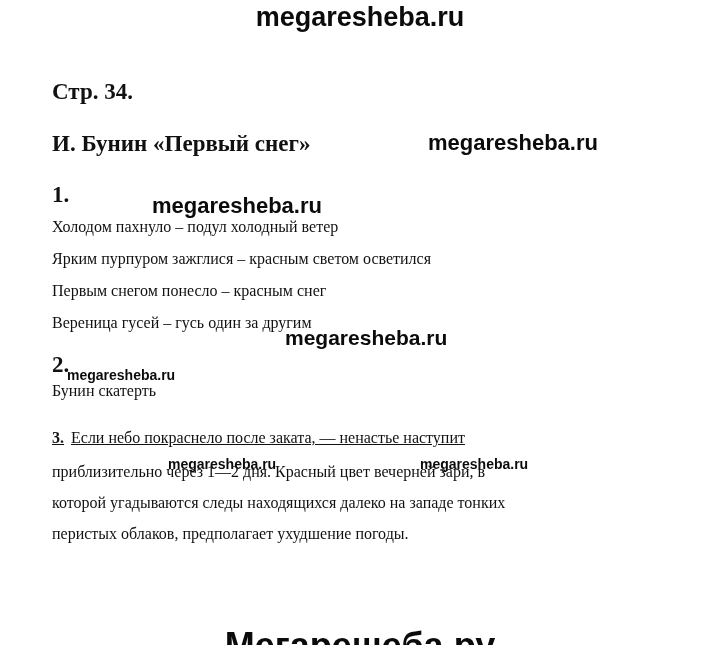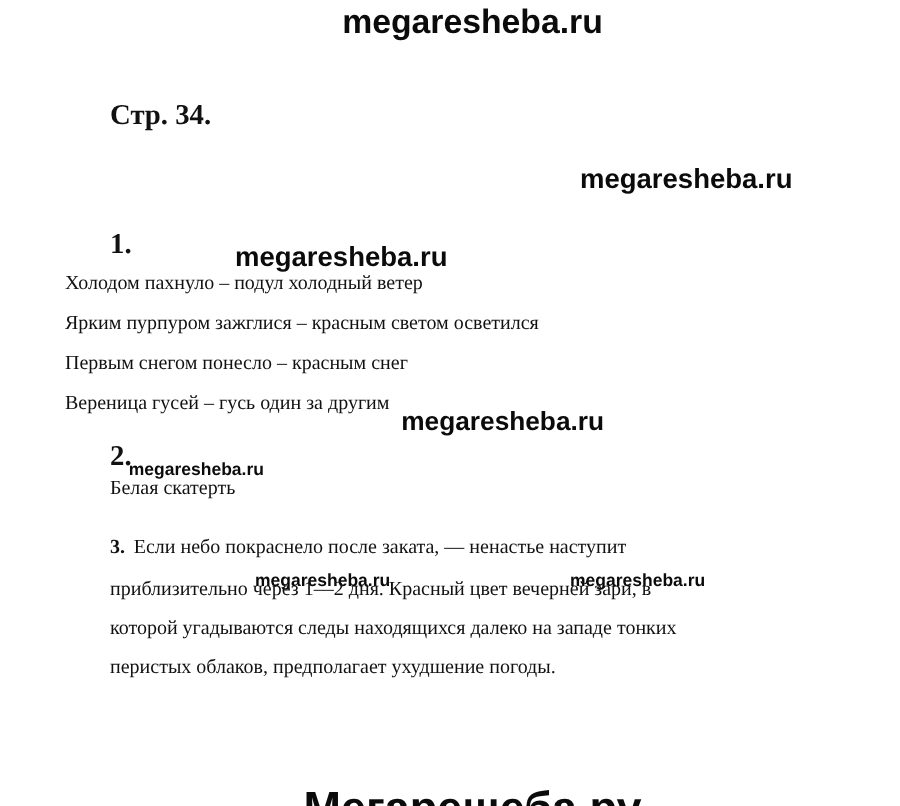--- a/index.html
+++ b/index.html
@@ -6,21 +6,21 @@
   html, body { background: #ffffff; }
   .page {
     position: relative;
     width: 720px;
     height: 645px;
     background: #ffffff;
     overflow: hidden;
     font-family: "Liberation Serif", serif;
     color: #111111;
   }
-  .abs { position: absolute; white-space: nowrap; padding-left: 36px; }
+  .abs { position: absolute; white-space: nowrap; }
 
   
   .wm {
     font-family: "Liberation Sans", sans-serif;
     font-weight: bold;
     color: #0b0b0b;
   }
   .wm-top    { left: 0; right: 0; top: 2px;  text-align: center; font-size: 27px; }
   .wm-title  { left: 428px; top: 130px; font-size: 22px; }
   .wm-q1     { left: 152px; top: 193px; font-size: 22px; }
@@ -44,52 +44,53 @@
   .stanza {
     position: absolute;
     left: 52px;
     top: 211px;
     line-height: 32px;
   }
   .stanza div { white-space: nowrap; }
   .sec2-answer { left: 52px; top: 382px; }
 
   .p3-line { left: 52px; }
-  .p3-l0 { top: 429px; }
+  .p3-l0 { top: 429px; text-decoration: underline; }
   .p3-l1 { top: 463px; }
   .p3-l2 { top: 494px; }
   .p3-l3 { top: 525px; }
   .p3-num { font-weight: bold; margin-right: 7px; }
 </style>
 </head>
 <body>
 
 <div class="page">
 
   <div class="abs wm wm-top">megaresheba.ru</div>
 
   <div class="abs heading page-heading">Стр. 34.</div>
 
+  <div class="abs heading doc-title">И. Бунин «Первый снег»</div>
   <div class="abs wm wm-title">megaresheba.ru</div>
 
   <div class="abs heading sec1-num">1.</div>
   <div class="abs wm wm-q1">megaresheba.ru</div>
 
   <div class="stanza body-text">
     <div>Холодом пахнуло – подул холодный ветер</div>
     <div>Ярким пурпуром зажглися – красным светом осветился</div>
     <div>Первым снегом понесло – красным снег</div>
     <div>Вереница гусей – гусь один за другим</div>
   </div>
 
   <div class="abs wm wm-mid">megaresheba.ru</div>
 
   <div class="abs heading sec2-num">2.</div>
   <div class="abs wm wm-q2">megaresheba.ru</div>
-  <div class="abs body-text sec2-answer">Белая скатерть</div>
+  <div class="abs body-text sec2-answer">Бунин скатерть</div>
 
   <div class="abs body-text p3-line p3-l0"><span class="p3-num">3.</span><span>Если небо покраснело после заката, — ненастье наступит</span></div>
 
   <div class="abs wm wm-p3-left">megaresheba.ru</div>
   <div class="abs wm wm-p3-right">megaresheba.ru</div>
 
   <div class="abs body-text p3-line p3-l1">приблизительно через 1—2 дня. Красный цвет вечерней зари, в</div>
   <div class="abs body-text p3-line p3-l3">перистых облаков, предполагает ухудшение погоды.</div>
   <div class="abs body-text p3-line p3-l2">которой угадываются следы находящихся далеко на западе тонких</div>
 

